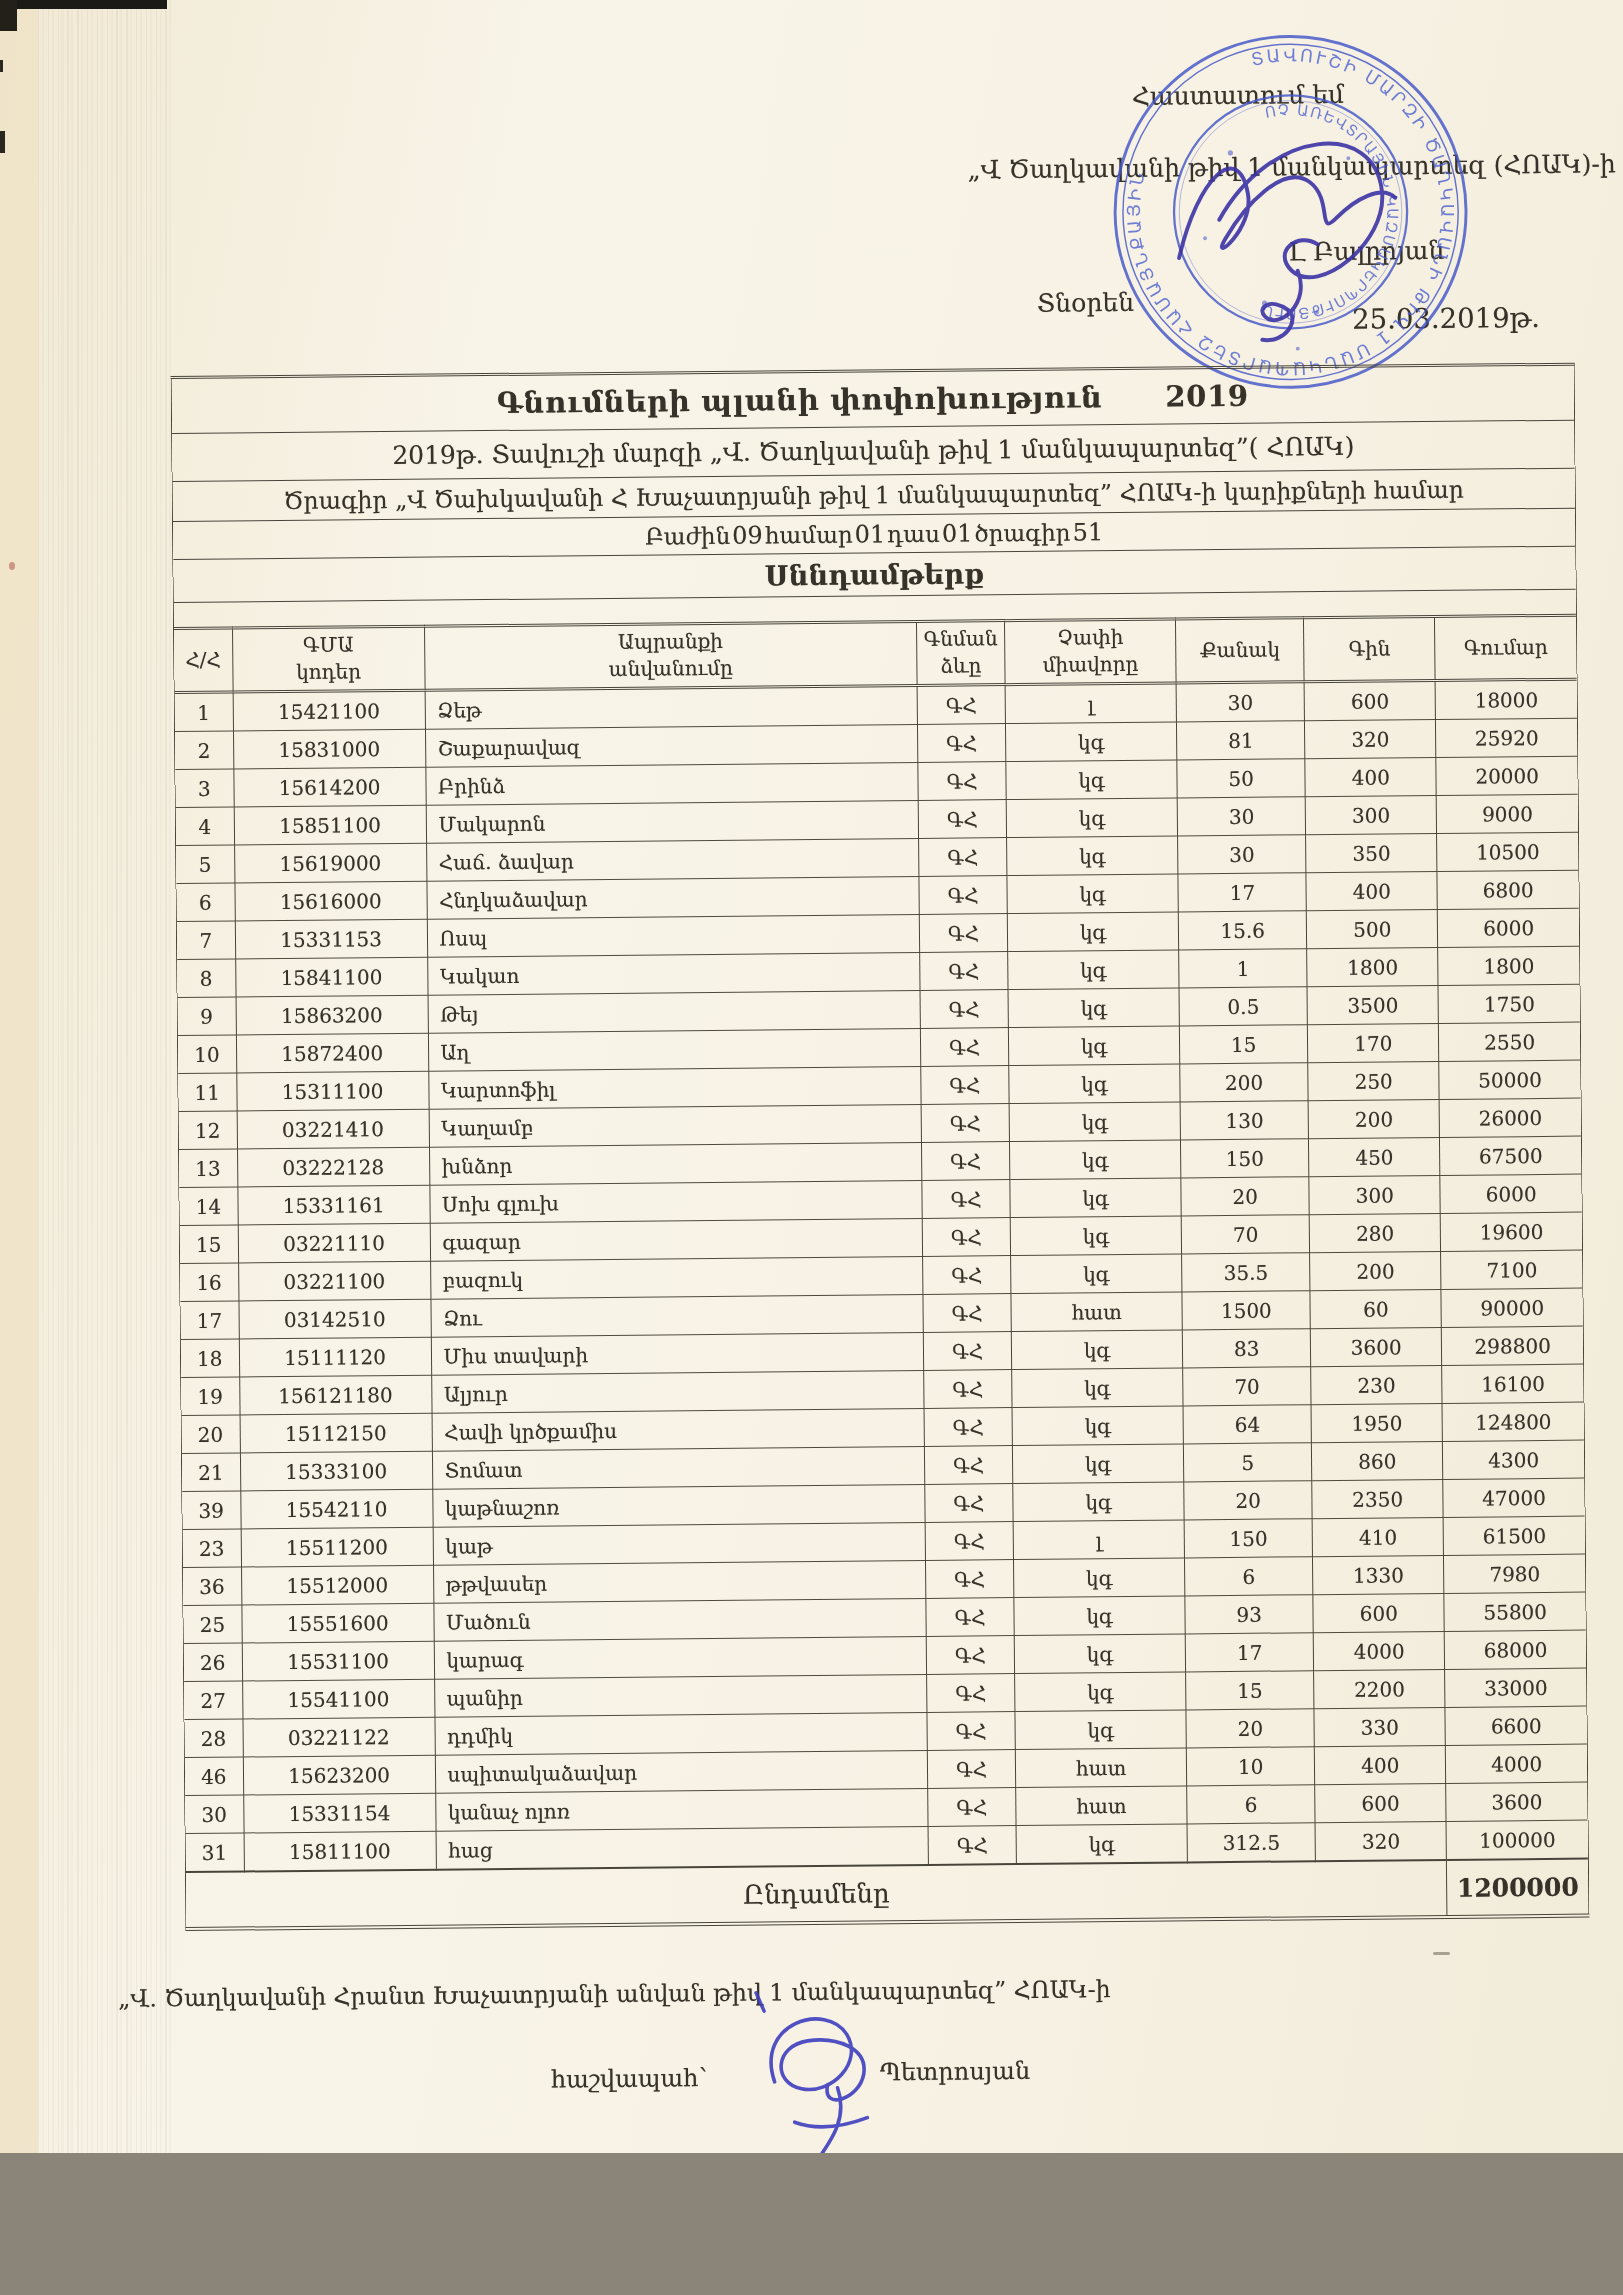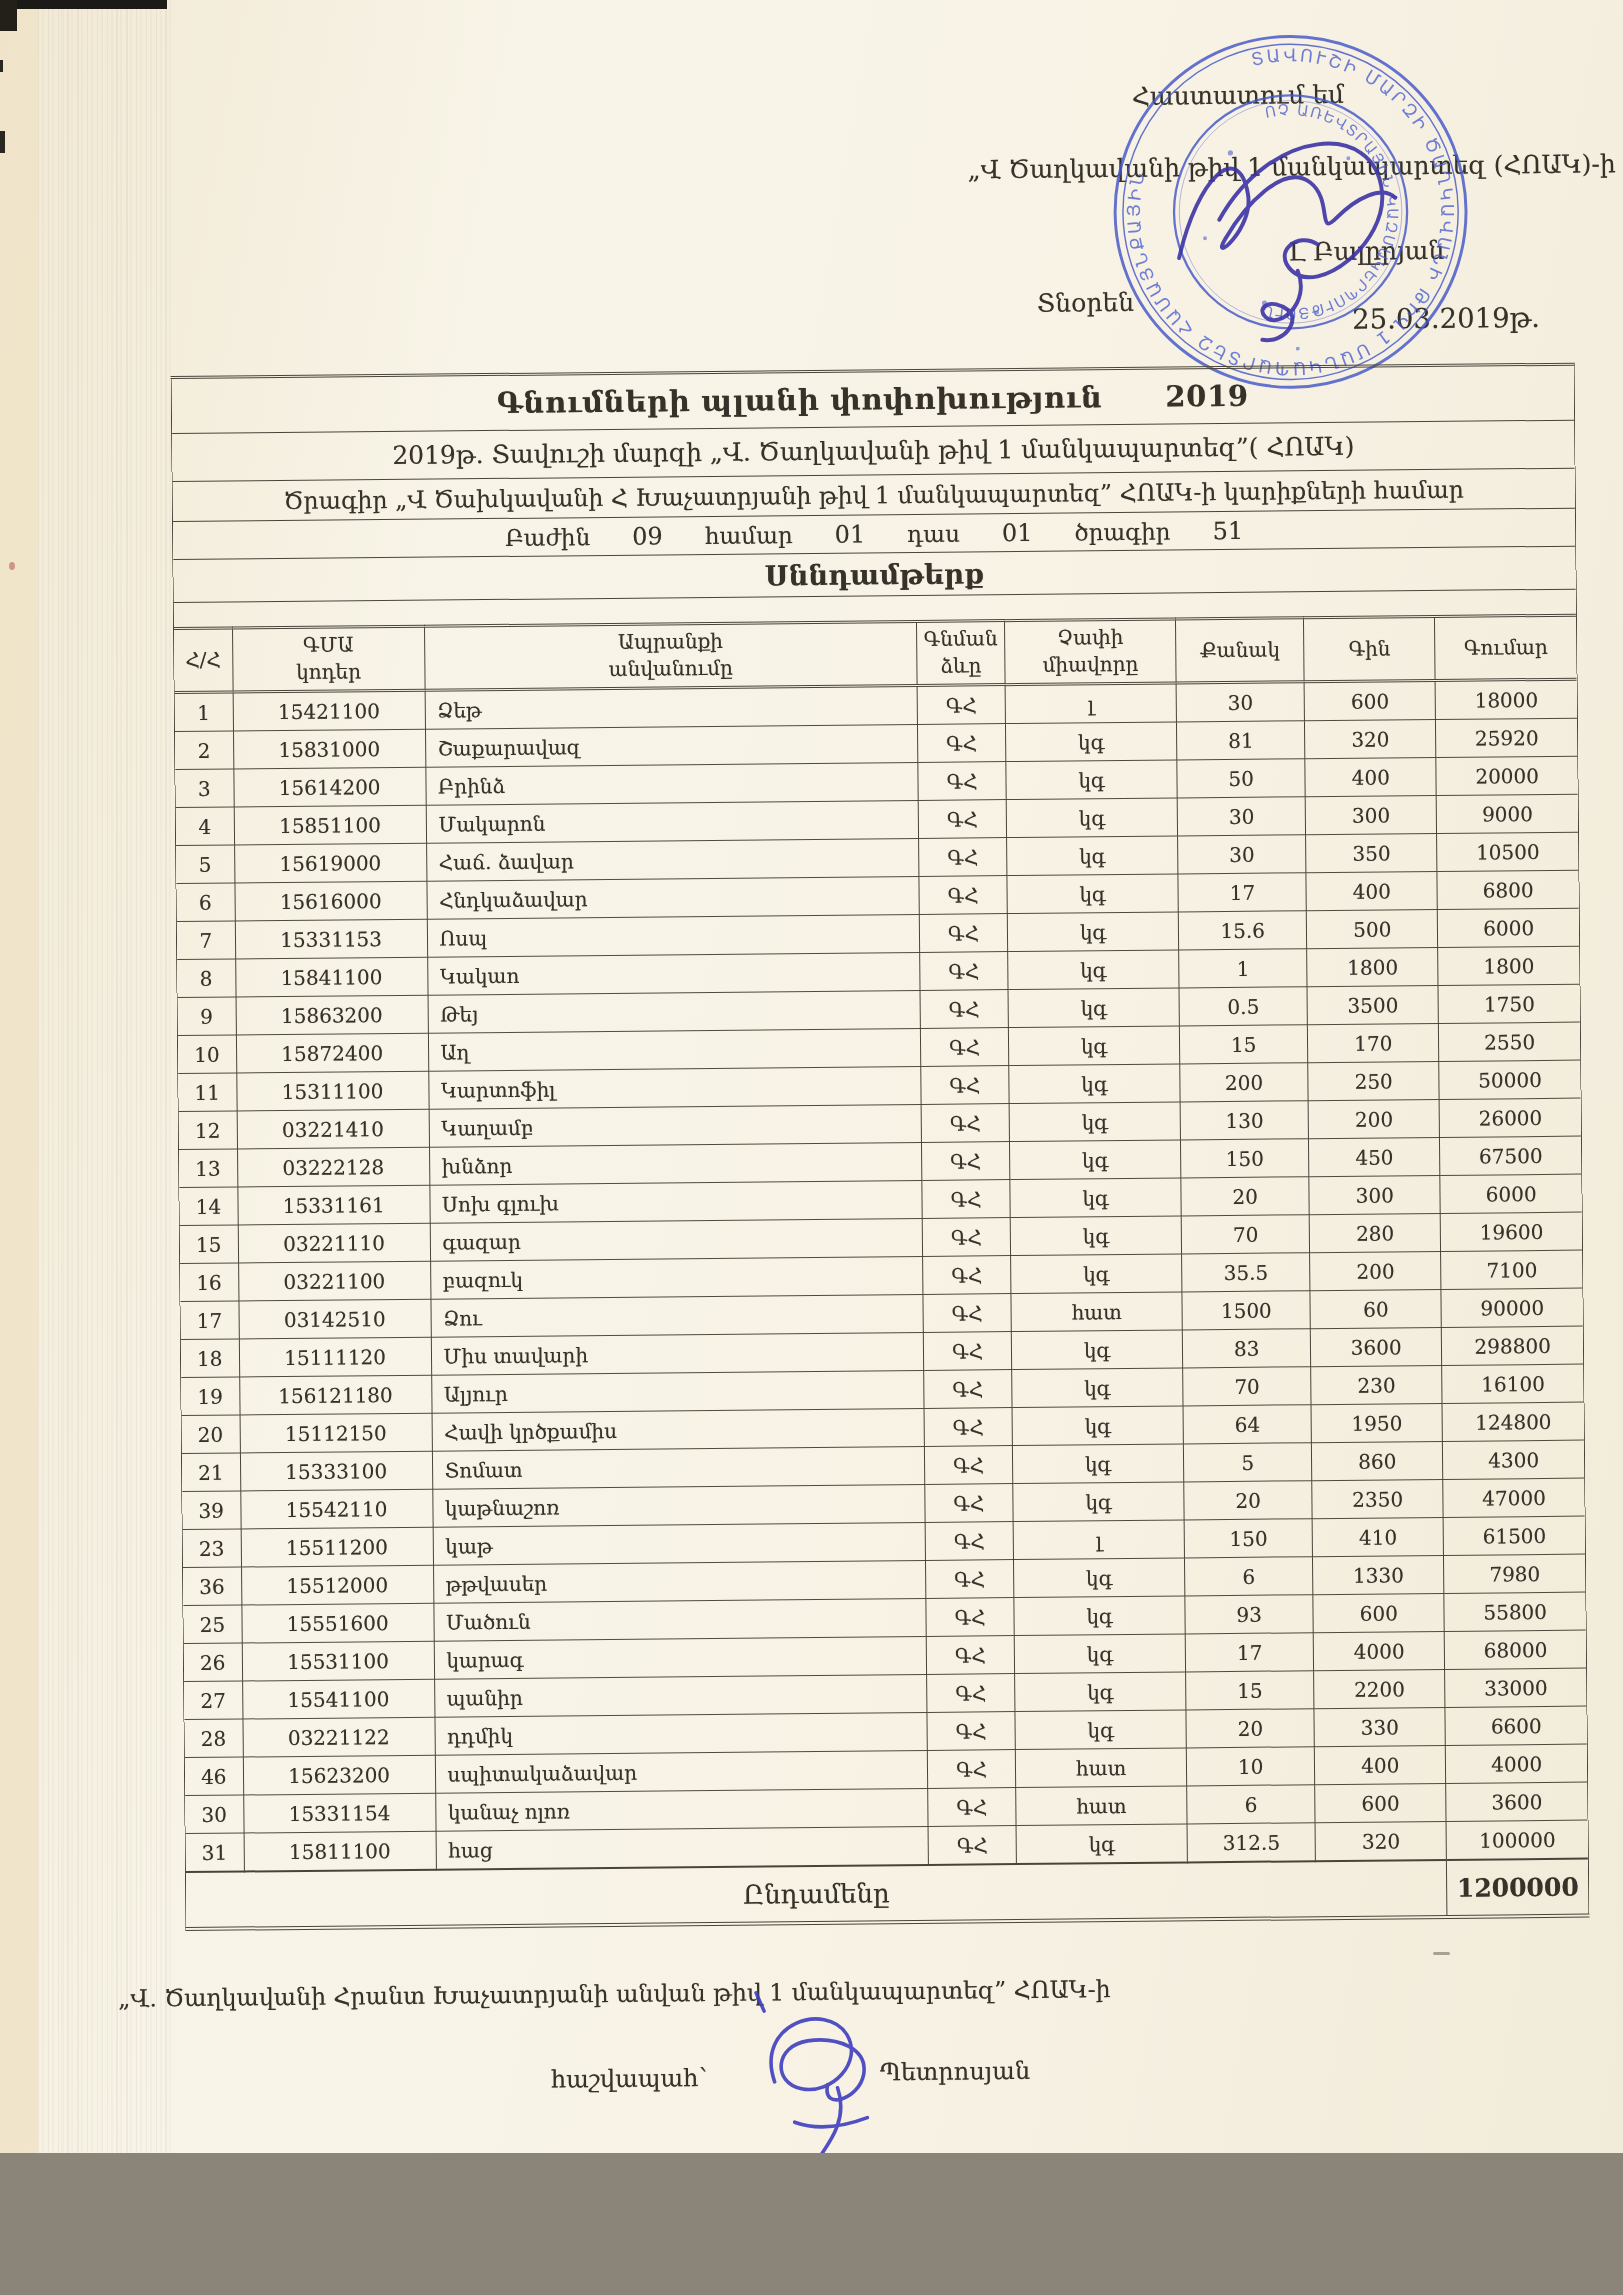--- a/index.html
+++ b/index.html
@@ -36,21 +36,21 @@
   :root{--line:#48443a;}
   .doc-box{position:absolute;left:178px;top:370px;width:1402px;
     border-left:1.3px solid var(--line);border-right:1.3px solid var(--line);
     border-top:3.9px double var(--line);border-bottom:4.6px double var(--line);}
   .tb-row{border-bottom:1.3px solid var(--line);display:flex;align-items:center;justify-content:center;}
   .t-title{height:54px;font-size:29px;font-weight:bold;letter-spacing:0.7px;}
   .t-title .year{margin-left:63px;}
   .t-sub{height:47px;font-size:25px;}
   .t-prog{height:39px;font-size:23.6px;}
   .t-budget{height:37px;font-size:23px;}
-  .t-budget span{margin:0 21px;}
+  .t-budget span{margin:0 1px;}
   .t-budget .bold-num{font-weight:normal;font-size:24px;}
   .t-section{height:42px;font-size:27.5px;font-weight:bold;}
   .t-gap{height:23.6px;}
   
   table.grid{border-collapse:collapse;table-layout:fixed;width:100%;}
   table.grid thead tr{border-top:3.9px double var(--line);border-bottom:3.3px double var(--line);}
   table.grid th{font-size:20px;font-weight:normal;padding:3.9px 1.3px;border-right:1.3px solid var(--line);vertical-align:middle;line-height:1.35;}
   table.grid th:last-child{border-right:none;}
   table.grid td{height:35px;font-size:20px;text-align:center;border-bottom:1.3px solid rgba(64,60,46,.92);border-right:1.3px solid var(--line);overflow:hidden;}
   table.grid td:last-child{border-right:none;}

